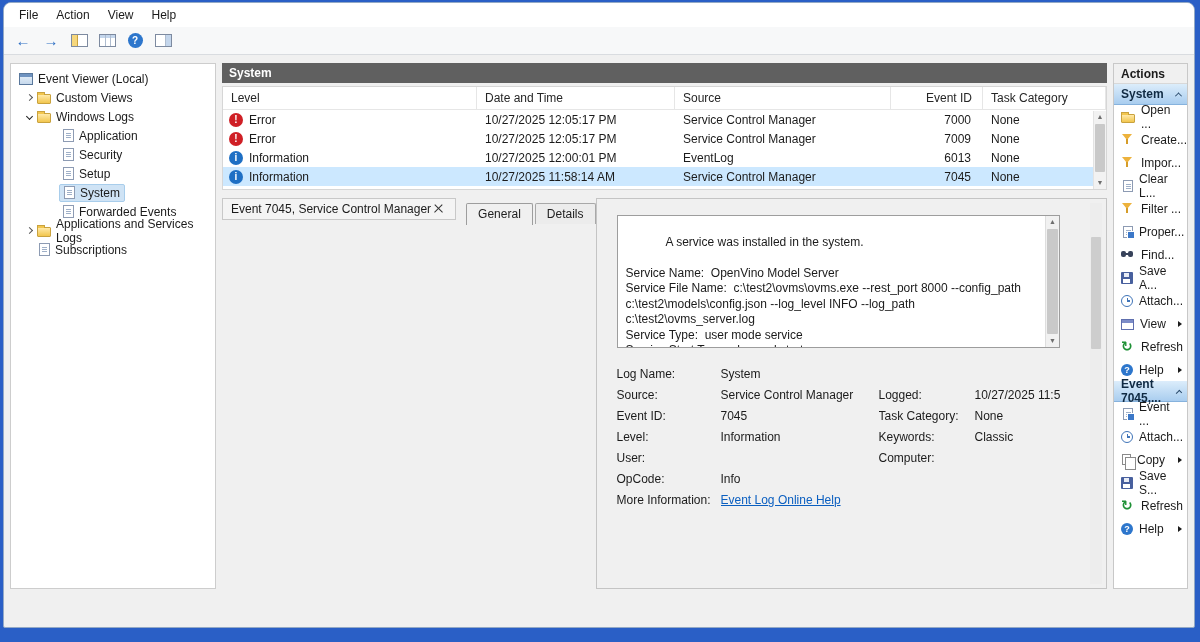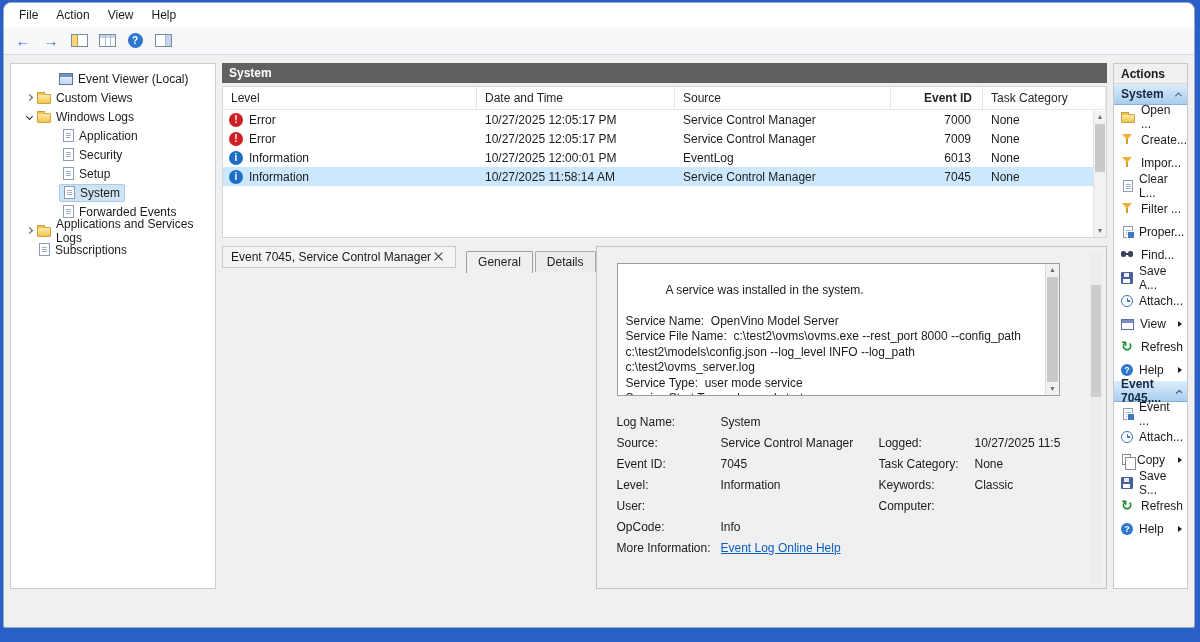--- a/index.html
+++ b/index.html
@@ -45,43 +45,43 @@
   .tb-win.grid::before{ content:""; position:absolute; left:0; top:0; right:0; height:3px; background:#c4d6ec; }
   .tb-win.grid::after{ content:""; position:absolute; left:5px; top:0; bottom:0; width:1px; background:#aebccf; box-shadow:5px 0 0 #aebccf; }
   .tb-win.right::before{ content:""; position:absolute; right:0; top:0; bottom:0; width:5px; background:#c4d6ec; border-left:1px solid #aebccf; }
   .tb-help{ width:15px; height:15px; border-radius:50%; background:#2d76cc; color:#fff; font-weight:bold; font-size:10px; text-align:center; line-height:15px; }
   .tb-help::before{ content:"?"; }
   
   .main{ display:flex; height:542px; padding:8px 6px; gap:6px; background:#f0f0f0; }
   
   .tree{ width:206px; background:#fff; border:1px solid #cdcdcd; padding-top:5px; overflow:hidden; }
   .titem{ height:19px; display:flex; align-items:center; gap:5px; cursor:default; }
-  .t0{ padding-left:8px;margin-left:40px; } .t1{ padding-left:16px; } .t2{ padding-left:50px; }
+  .t0{ padding-left:8px; } .t1{ padding-left:16px; } .t2{ padding-left:50px; }
   .tchev{ width:5px; height:5px; border-right:1px solid #555; border-bottom:1px solid #555; flex:none; }
   .tchev.r{ transform:rotate(-45deg); }
   .tchev.d{ transform:rotate(45deg); border-color:#222; }
   .tchev.ph{ visibility:hidden; }
   .ti{ width:15px; height:13px; position:relative; flex:none; }
   .ti-root{ width:14px; height:12px; border:1px solid #5a789c; background:linear-gradient(#eaf2fa,#c6d9ec); }
   .ti-root::before{ content:""; position:absolute; left:0; top:0; right:0; height:3px; background:#6f93c0; }
   .ti-folder{ width:14px; height:10px; margin-top:2px; background:linear-gradient(#ffe9a8,#f2c64e); border:1px solid #c9a23e; border-radius:1px; position:relative; }
   .ti-folder::before{ content:""; position:absolute; left:-1px; top:-3px; width:6px; height:2px; background:#f2c64e; border:1px solid #c9a23e; border-bottom:none; }
   .ti-log{ width:11px; height:13px; margin-left:2px; background:#fff; border:1px solid #8d9bb3; position:relative; }
   .ti-log::before{ content:""; position:absolute; left:2px; top:3px; width:5px; height:1px; background:#9fb0c8; box-shadow:0 2px 0 #9fb0c8, 0 4px 0 #9fb0c8; }
   .sel-box{ display:flex; align-items:center; gap:5px; background:#cfe3f5; border:1px solid #a8cdeb; border-radius:2px; padding:1px 4px 1px 2px; margin-left:-2px; }
   
   .center{ flex:1; display:flex; flex-direction:column; min-width:0; }
   .list-titlebar{ height:20px; background:#606060; color:#fff; display:flex; align-items:center; padding-left:7px; }
   .lt-title{ font-weight:bold; }
   .lt-info{ margin-left:26px; }
-  .events-area{ margin-top:3px; height:152px; background:#fff; border:1px solid #d6d6d6; position:relative; overflow:hidden; }
+  .events-area{ margin-top:3px; height:104px; background:#fff; border:1px solid #d6d6d6; position:relative; overflow:hidden; }
   .grid-row{ display:grid; grid-template-columns:254px 198px 216px 92px 1fr; align-items:center; }
   .lhead{ height:23px; border-bottom:1px solid #e6e6e6; color:#262626; }
   .lhead > div{ height:100%; display:flex; align-items:center; padding-left:8px; border-right:1px solid #e6e6e6; }
-  .lhead .h-eventid{ justify-content:flex-end; padding-right:10px;font-weight:bold; }
+  .lhead .h-eventid{ justify-content:flex-end; padding-right:10px; }
   .erow{ height:19px; }
   .erow > div{ padding-left:8px; overflow:hidden; white-space:nowrap; }
   .erow .c-eventid{ text-align:right; padding-right:12px; }
   .erow.sel{ background:#cce8ff; }
   .c-level{ display:flex; align-items:center; gap:6px; padding-left:6px !important; }
   .lvl{ width:14px; height:14px; border-radius:50%; color:#fff; font-size:10px; font-weight:bold; text-align:center; line-height:14px; flex:none; }
   .lvl-error{ background:#cf1f25; } .lvl-error::before{ content:"!"; }
   .lvl-info{ background:#1e6fc4; } .lvl-info::before{ content:"i"; }
   .vscroll{ position:absolute; top:24px; right:0; bottom:0; width:13px; background:#f2f2f2; border-left:1px solid #e3e3e3; }
   .vscroll .up,.vscroll .dn{ position:absolute; left:0; right:0; height:12px; color:#6e6e6e; font-size:7px; text-align:center; line-height:12px; }

